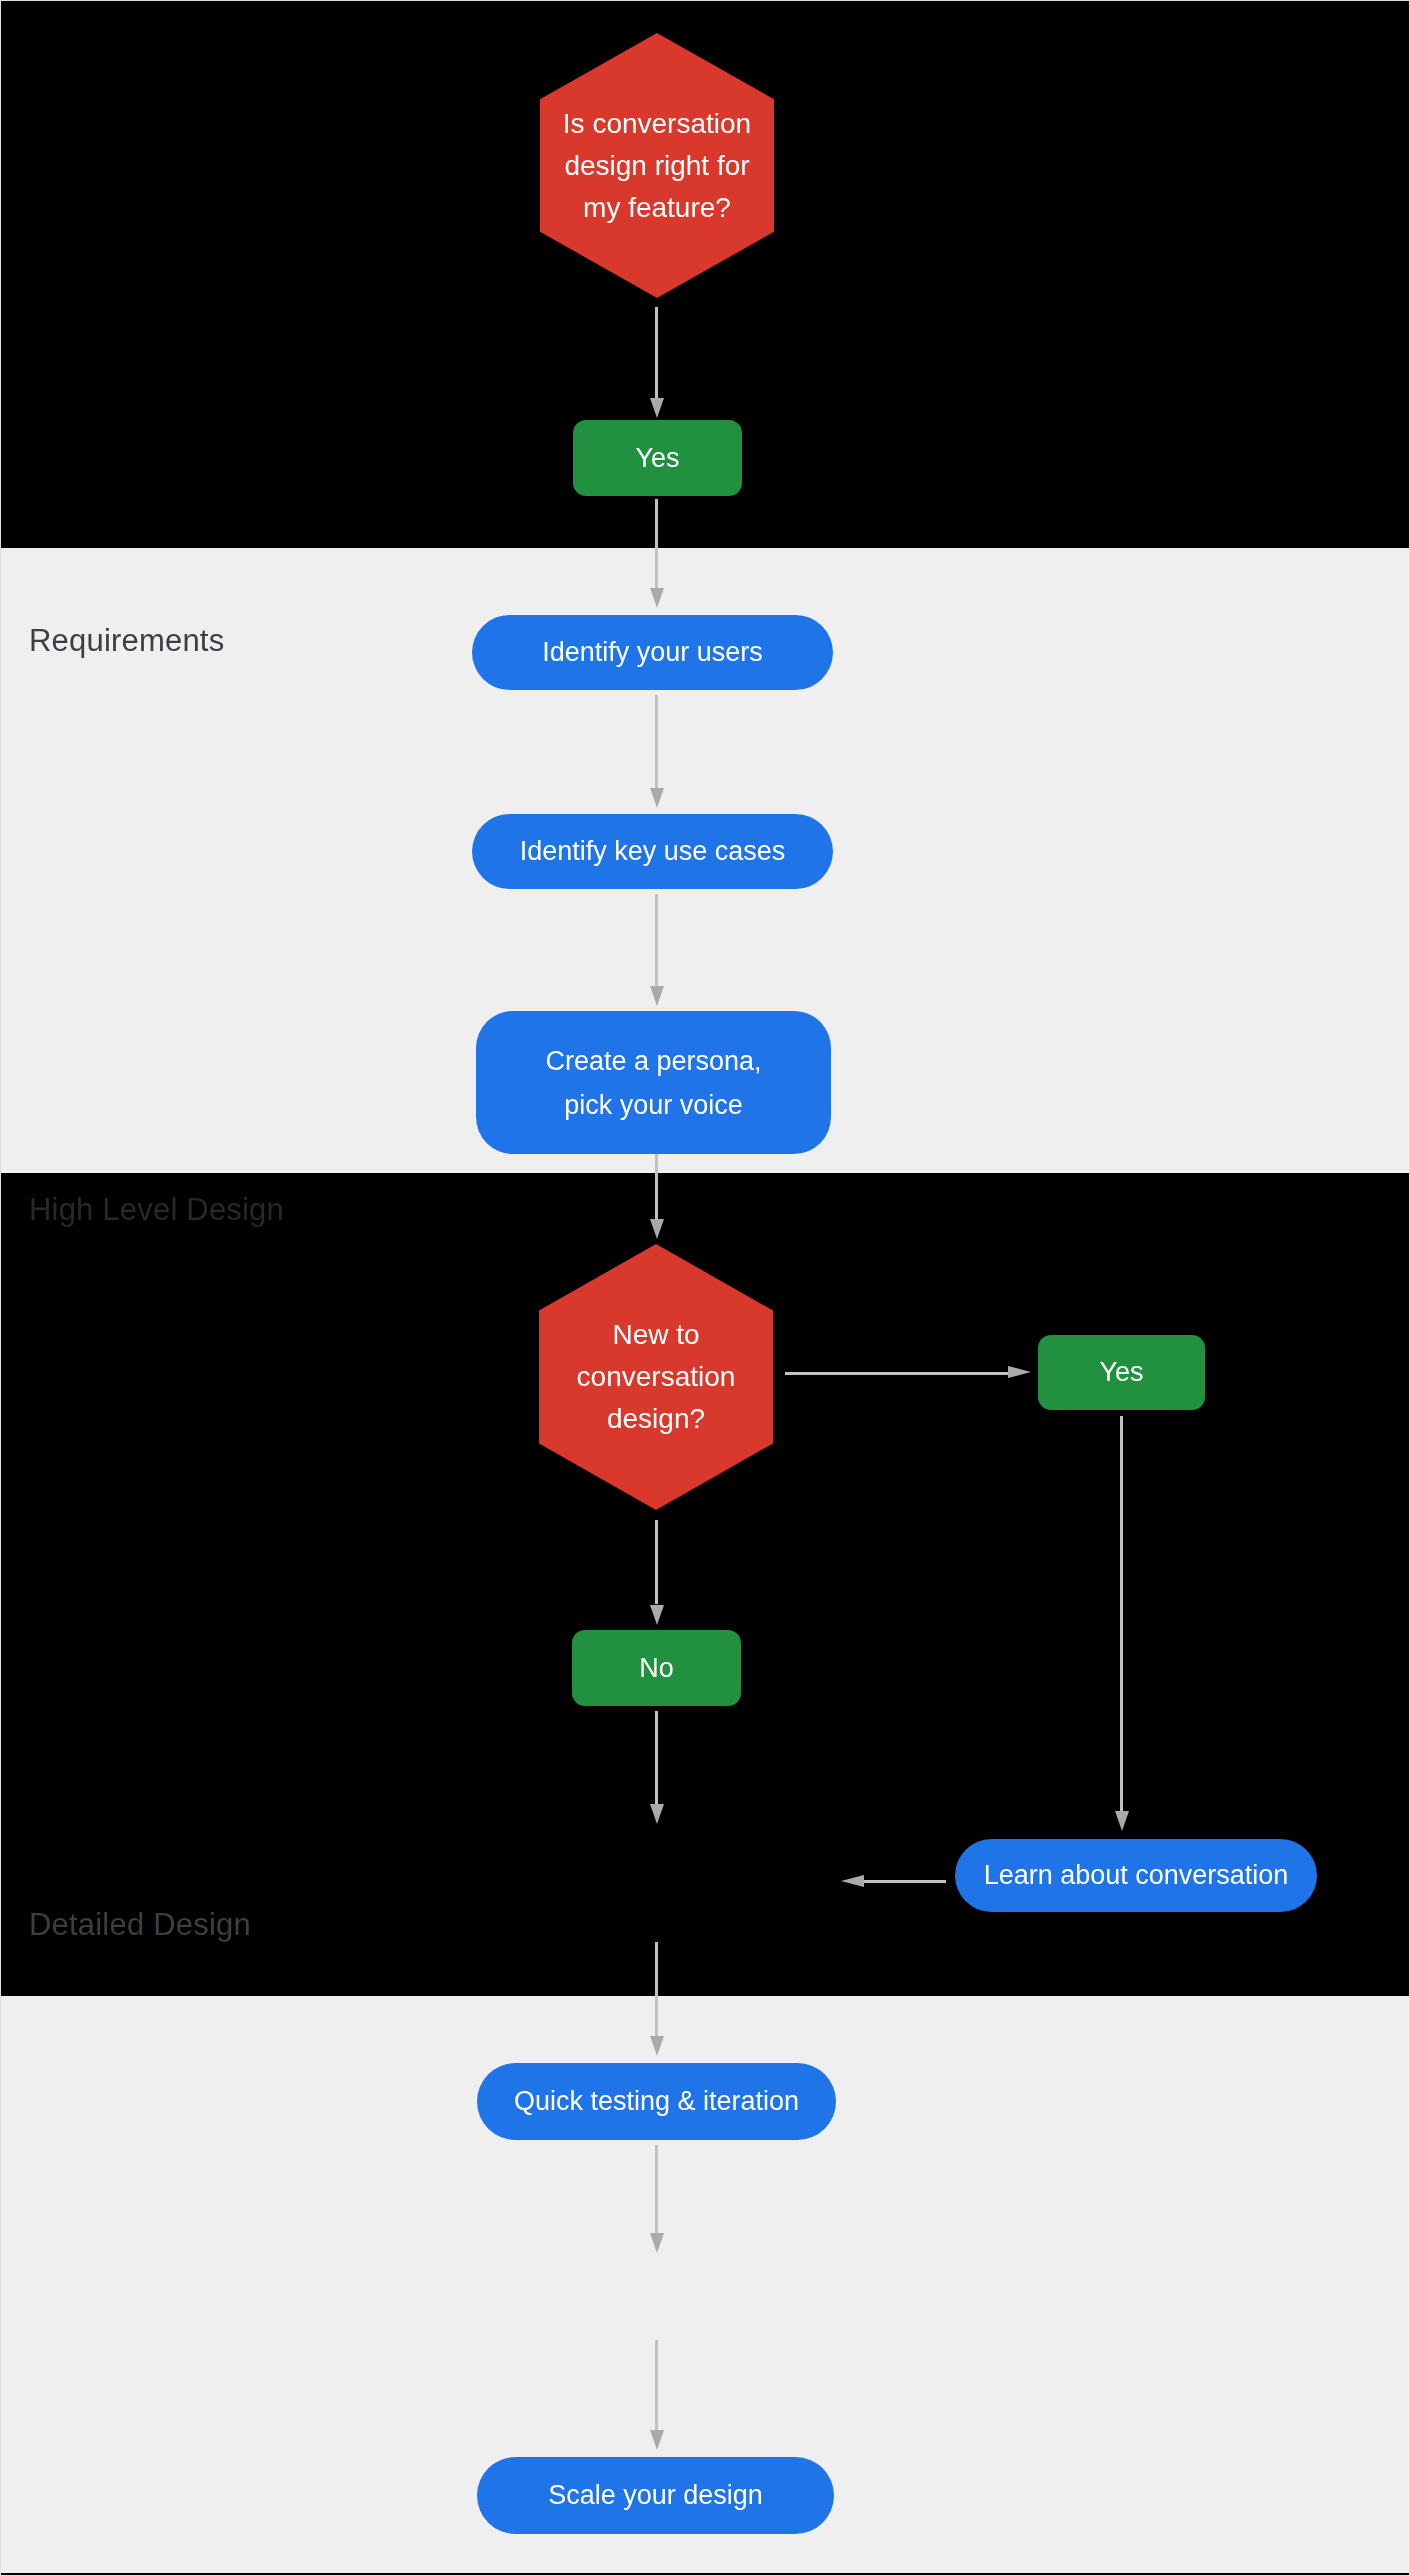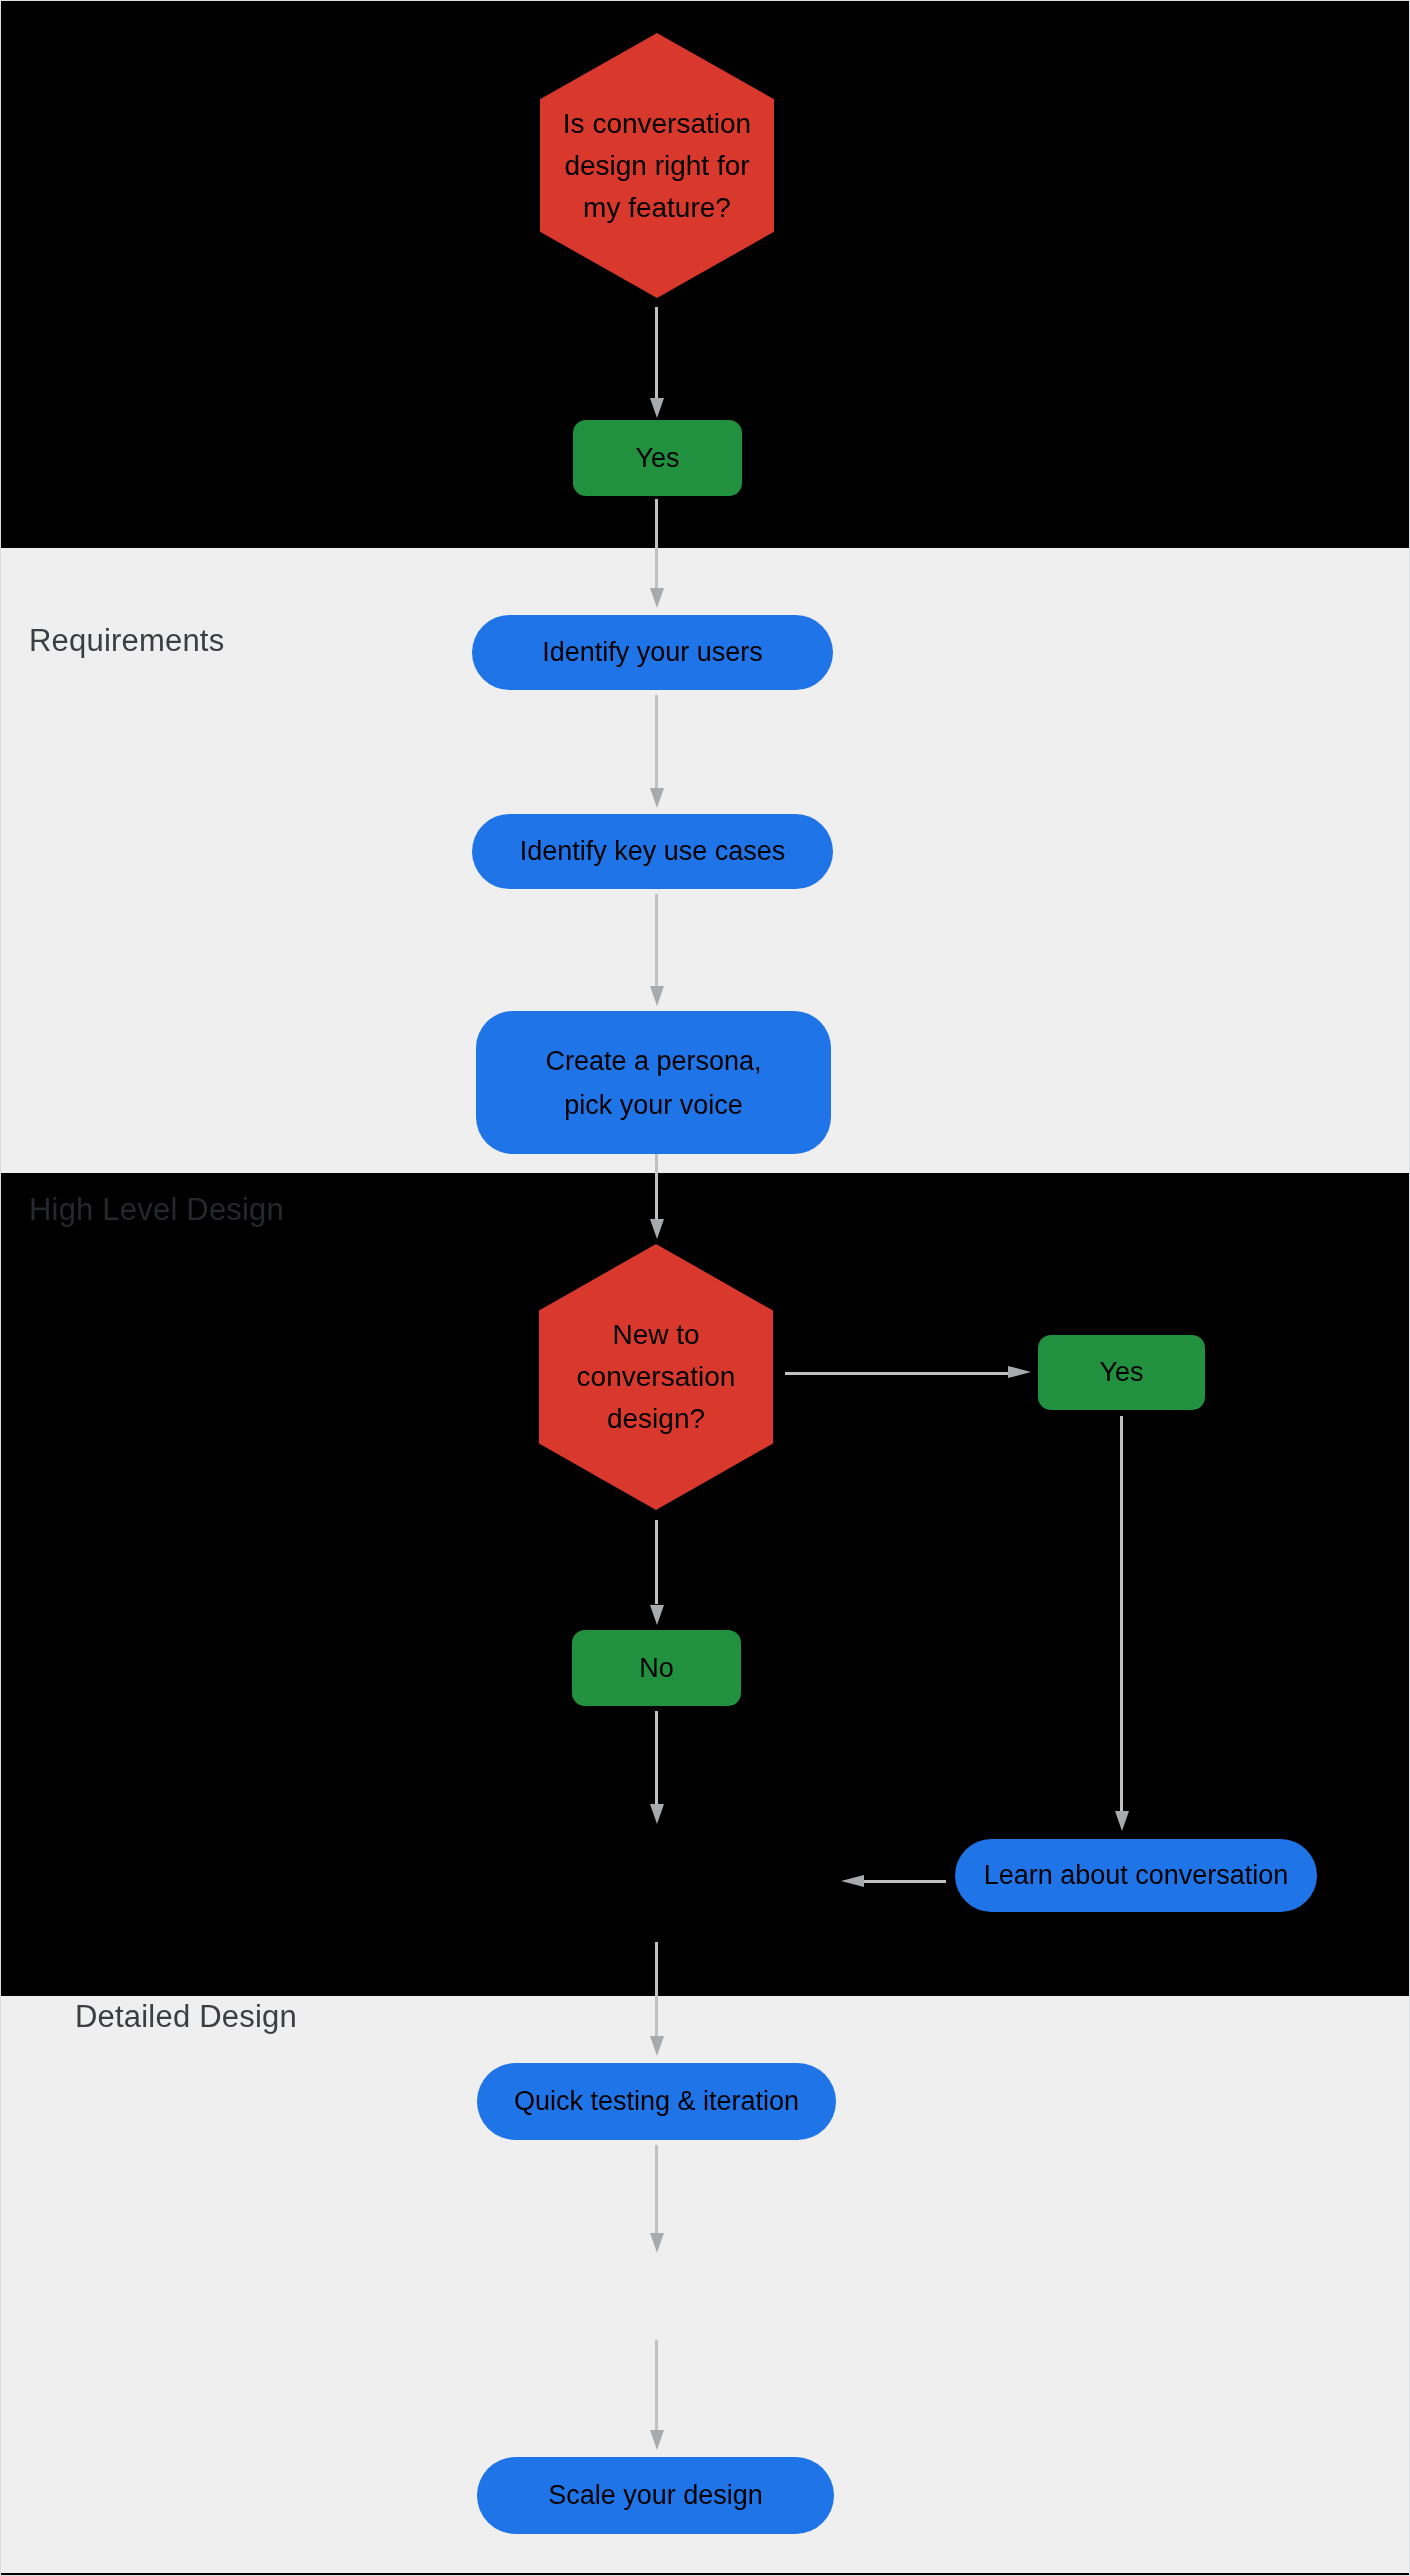--- a/index.html
+++ b/index.html
@@ -19,21 +19,21 @@
     position:absolute;left:28px;
     font-size:31px;line-height:41px;
     letter-spacing:0.2px;
   }
   .section-label.on-light{color:#3B3E42;}
   .section-label.on-dark{color:#26282C;}
 
   .node{
     position:absolute;display:flex;flex-direction:column;
     align-items:center;justify-content:center;
-    color:#000000;text-align:left;
+    color:#ffffff;text-align:left;
   }
   .hex{
     background:var(--decision,#D8392C);
     clip-path:polygon(50% 0%,100% 25%,100% 75%,50% 100%,0% 75%,0% 25%);
     font-size:28px;line-height:42px;font-weight:500;
   }
   .pill{
     background:var(--action,#1F74E8);
     font-size:27px;font-weight:500;
     border-radius:39px;
@@ -62,21 +62,21 @@
 
 <div class="canvas">
 
   <div class="band dark" style="top:0;height:547px;"></div>
   <div class="band light" style="top:547px;height:625px;"></div>
   <div class="band dark" style="top:1172px;height:823px;"></div>
   <div class="band light" style="top:1995px;height:577px;"></div>
 
   <div class="section-label on-light" style="top:572px;margin-top:47px;">Requirements</div>
   <div class="section-label on-dark" style="top:1188px;">High Level Design</div>
-  <div class="section-label on-light" style="top:1995px;margin-left:46px;">Detailed Design</div>
+  <div class="section-label on-light" style="top:1903px;">Detailed Design</div>
 
   <div class="line-v" style="left:654px;top:306px;height:93px;"></div>
   <div class="head-down" style="left:649px;top:397px;"></div>
 
   <div class="line-v" style="left:654px;top:498px;height:89px;"></div>
   <div class="head-down" style="left:649px;top:587px;"></div>
 
   <div class="line-v" style="left:654px;top:694px;height:93px;"></div>
   <div class="head-down" style="left:649px;top:787px;"></div>
 

